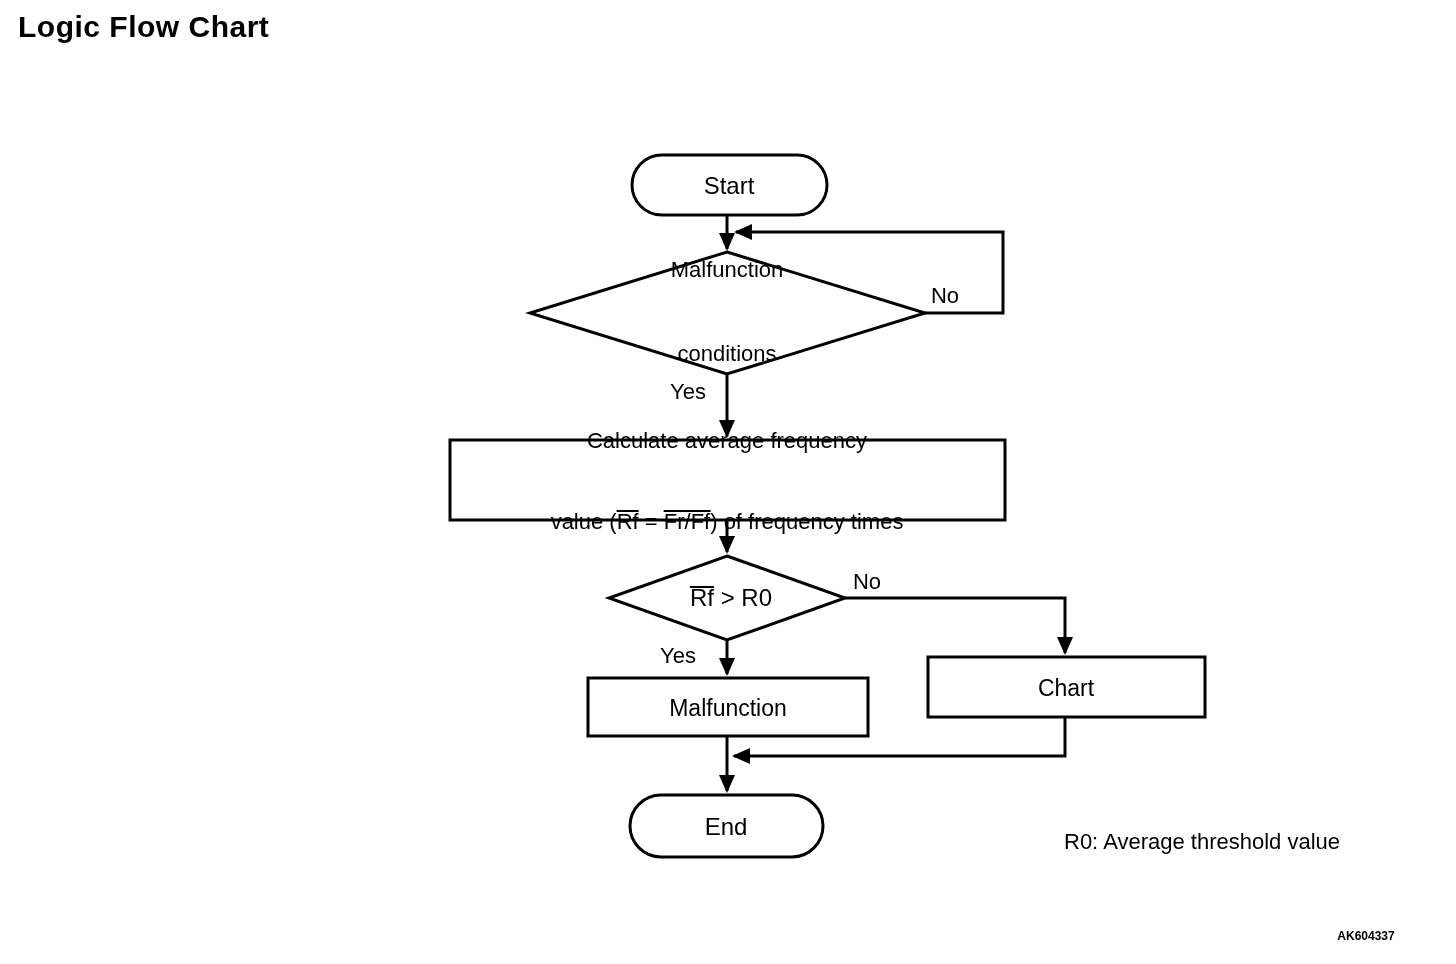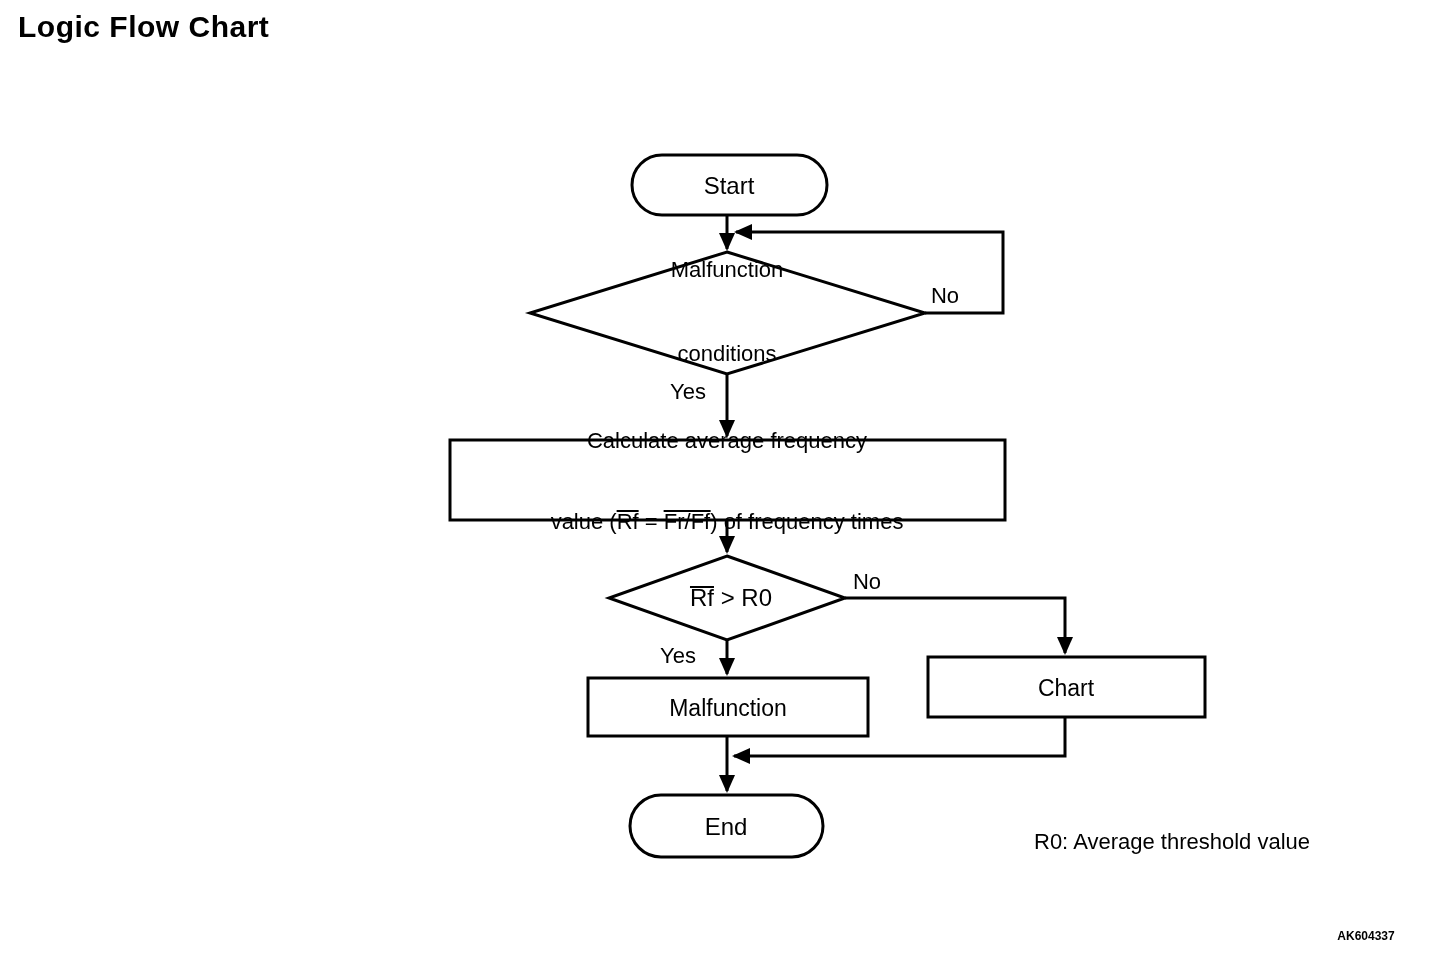--- a/index.html
+++ b/index.html
@@ -31,20 +31,21 @@
     font-size:22px;
     line-height:28px;
   }
   .lbl.size-l{font-size:24px;}
   .lbl.size-m{font-size:23px;}
   .note{
     position:absolute;
     transform:translate(-50%,-50%);
     white-space:pre;
     font-size:22px;
+    margin-left:30px;
   }
   .figure-code{
     position:absolute;
     transform:translate(-50%,-50%);
     font-size:12px;font-weight:bold;
     white-space:pre;
   }
   .ovl{
     position:relative;
     display:inline-block;

